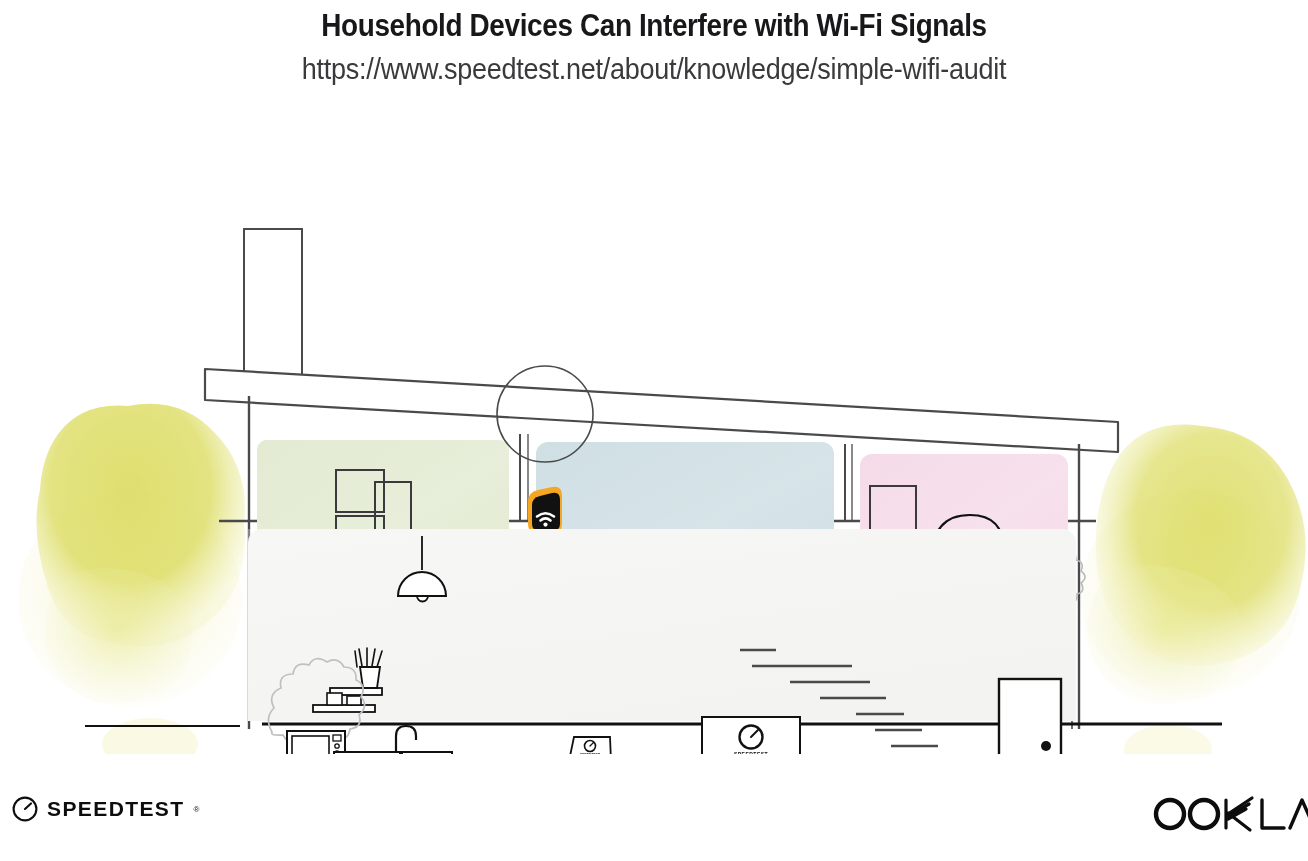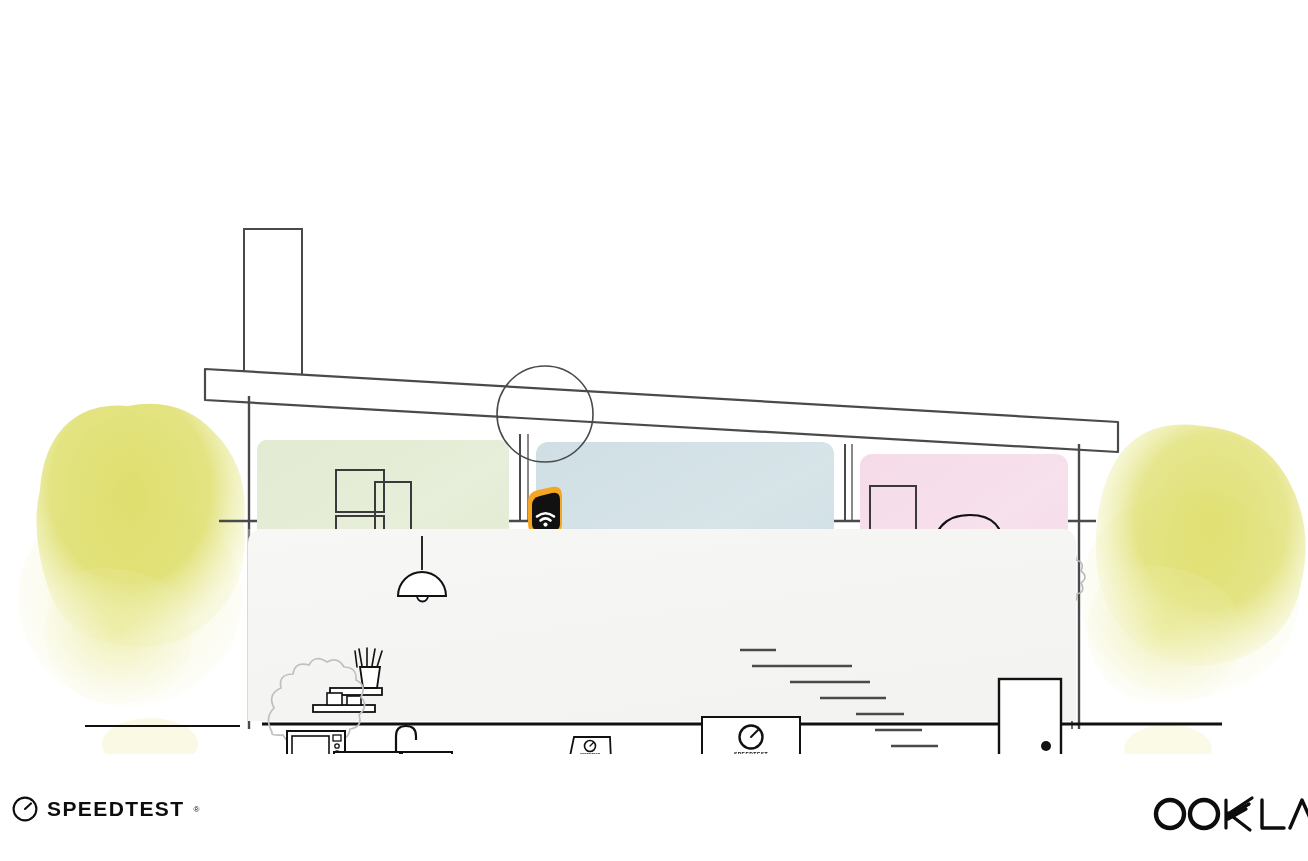--- a/index.html
+++ b/index.html
@@ -94,20 +94,24 @@
     top: 14px;
     display: flex;
     align-items: center;
   }
 </style>
 </head>
 <body>
 
 <div id="page">
 
+  <div class="header">
+    <h1 class="title">Household Devices Can Interfere with Wi-Fi Signals</h1>
+    <div class="subtitle">https://www.speedtest.net/about/knowledge/simple-wifi-audit</div>
+  </div>
 
   <div class="stage">
     <svg width="1308" height="650" viewBox="0 0 1308 650" xmlns="http://www.w3.org/2000/svg">
       <defs>
         <radialGradient id="foliageGradA" cx="45%" cy="35%" r="62%">
           <stop offset="0%" stop-color="#dcdc62" stop-opacity="0.92"></stop>
           <stop offset="62%" stop-color="#dcdc62" stop-opacity="0.80"></stop>
           <stop offset="100%" stop-color="#eaea9a" stop-opacity="0.18"></stop>
         </radialGradient>
         <radialGradient id="foliageGradB" cx="55%" cy="40%" r="60%">

